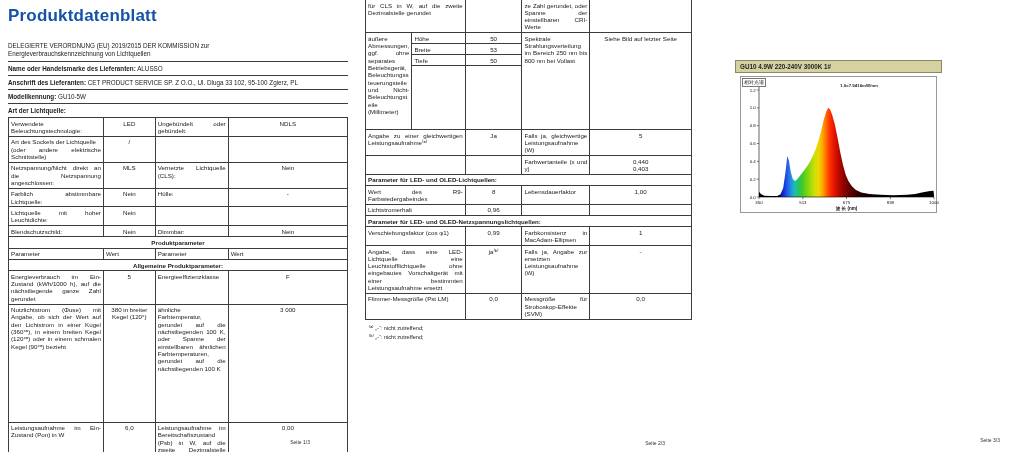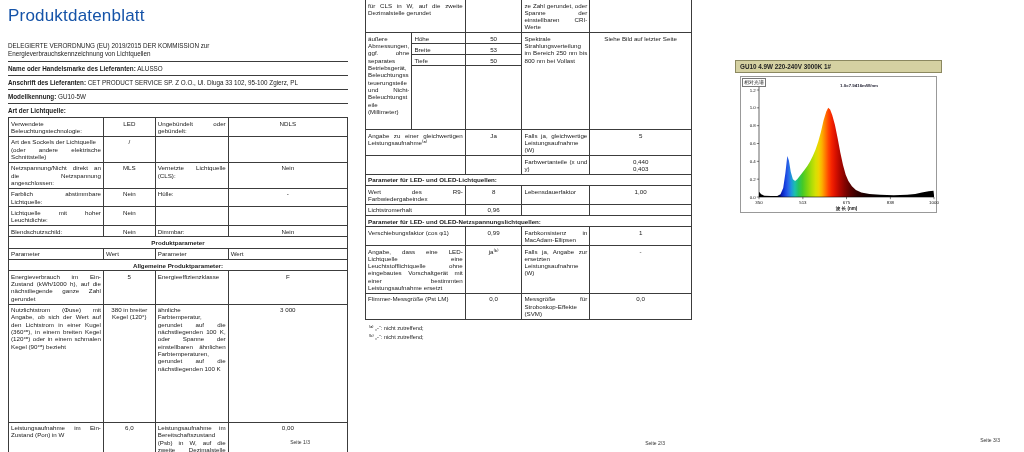--- a/index.html
+++ b/index.html
@@ -3,21 +3,21 @@
 <meta charset="utf-8">
 <style>
   *{box-sizing:border-box;margin:0;padding:0}
   html,body{width:1024px;height:452px;background:#fff;overflow:hidden;
     font-family:"Liberation Sans",sans-serif;color:#1a1a1a}
   body{position:relative}
   .page{position:absolute}
   #page1{left:8px;top:4px;width:340px}
   #page2{left:365px;top:0;width:327px}
   #page3{left:735px;top:60px;width:207px}
-  .doc-title{color:#1553a8;font-size:17px;font-weight:normal;margin:2px 0 16px 0;letter-spacing:.2px}
+  .doc-title{color:#1553a8;font-size:17px;font-weight:bold;margin:2px 0 16px 0;letter-spacing:.2px}
   .reg{font-size:6.3px;line-height:1.3;margin-bottom:3px}
   .reg span{display:block}
   .inforow{border-top:1px solid #3c3c3c;padding:2.5px 0 3.5px;font-size:6.3px}
   .inforow b{font-weight:bold}
   table.t{border-collapse:collapse;width:100%;table-layout:fixed;font-size:6.2px}
   .t td{border:1px solid #3c3c3c;padding:1.5px 2px;vertical-align:top;line-height:1.18;word-wrap:break-word}
   .lbl{text-align:justify;white-space:pre-line}
   .val{text-align:center;white-space:pre-line}
   .sect{text-align:center;font-weight:bold}
   .sectl{text-align:left;font-weight:bold}

